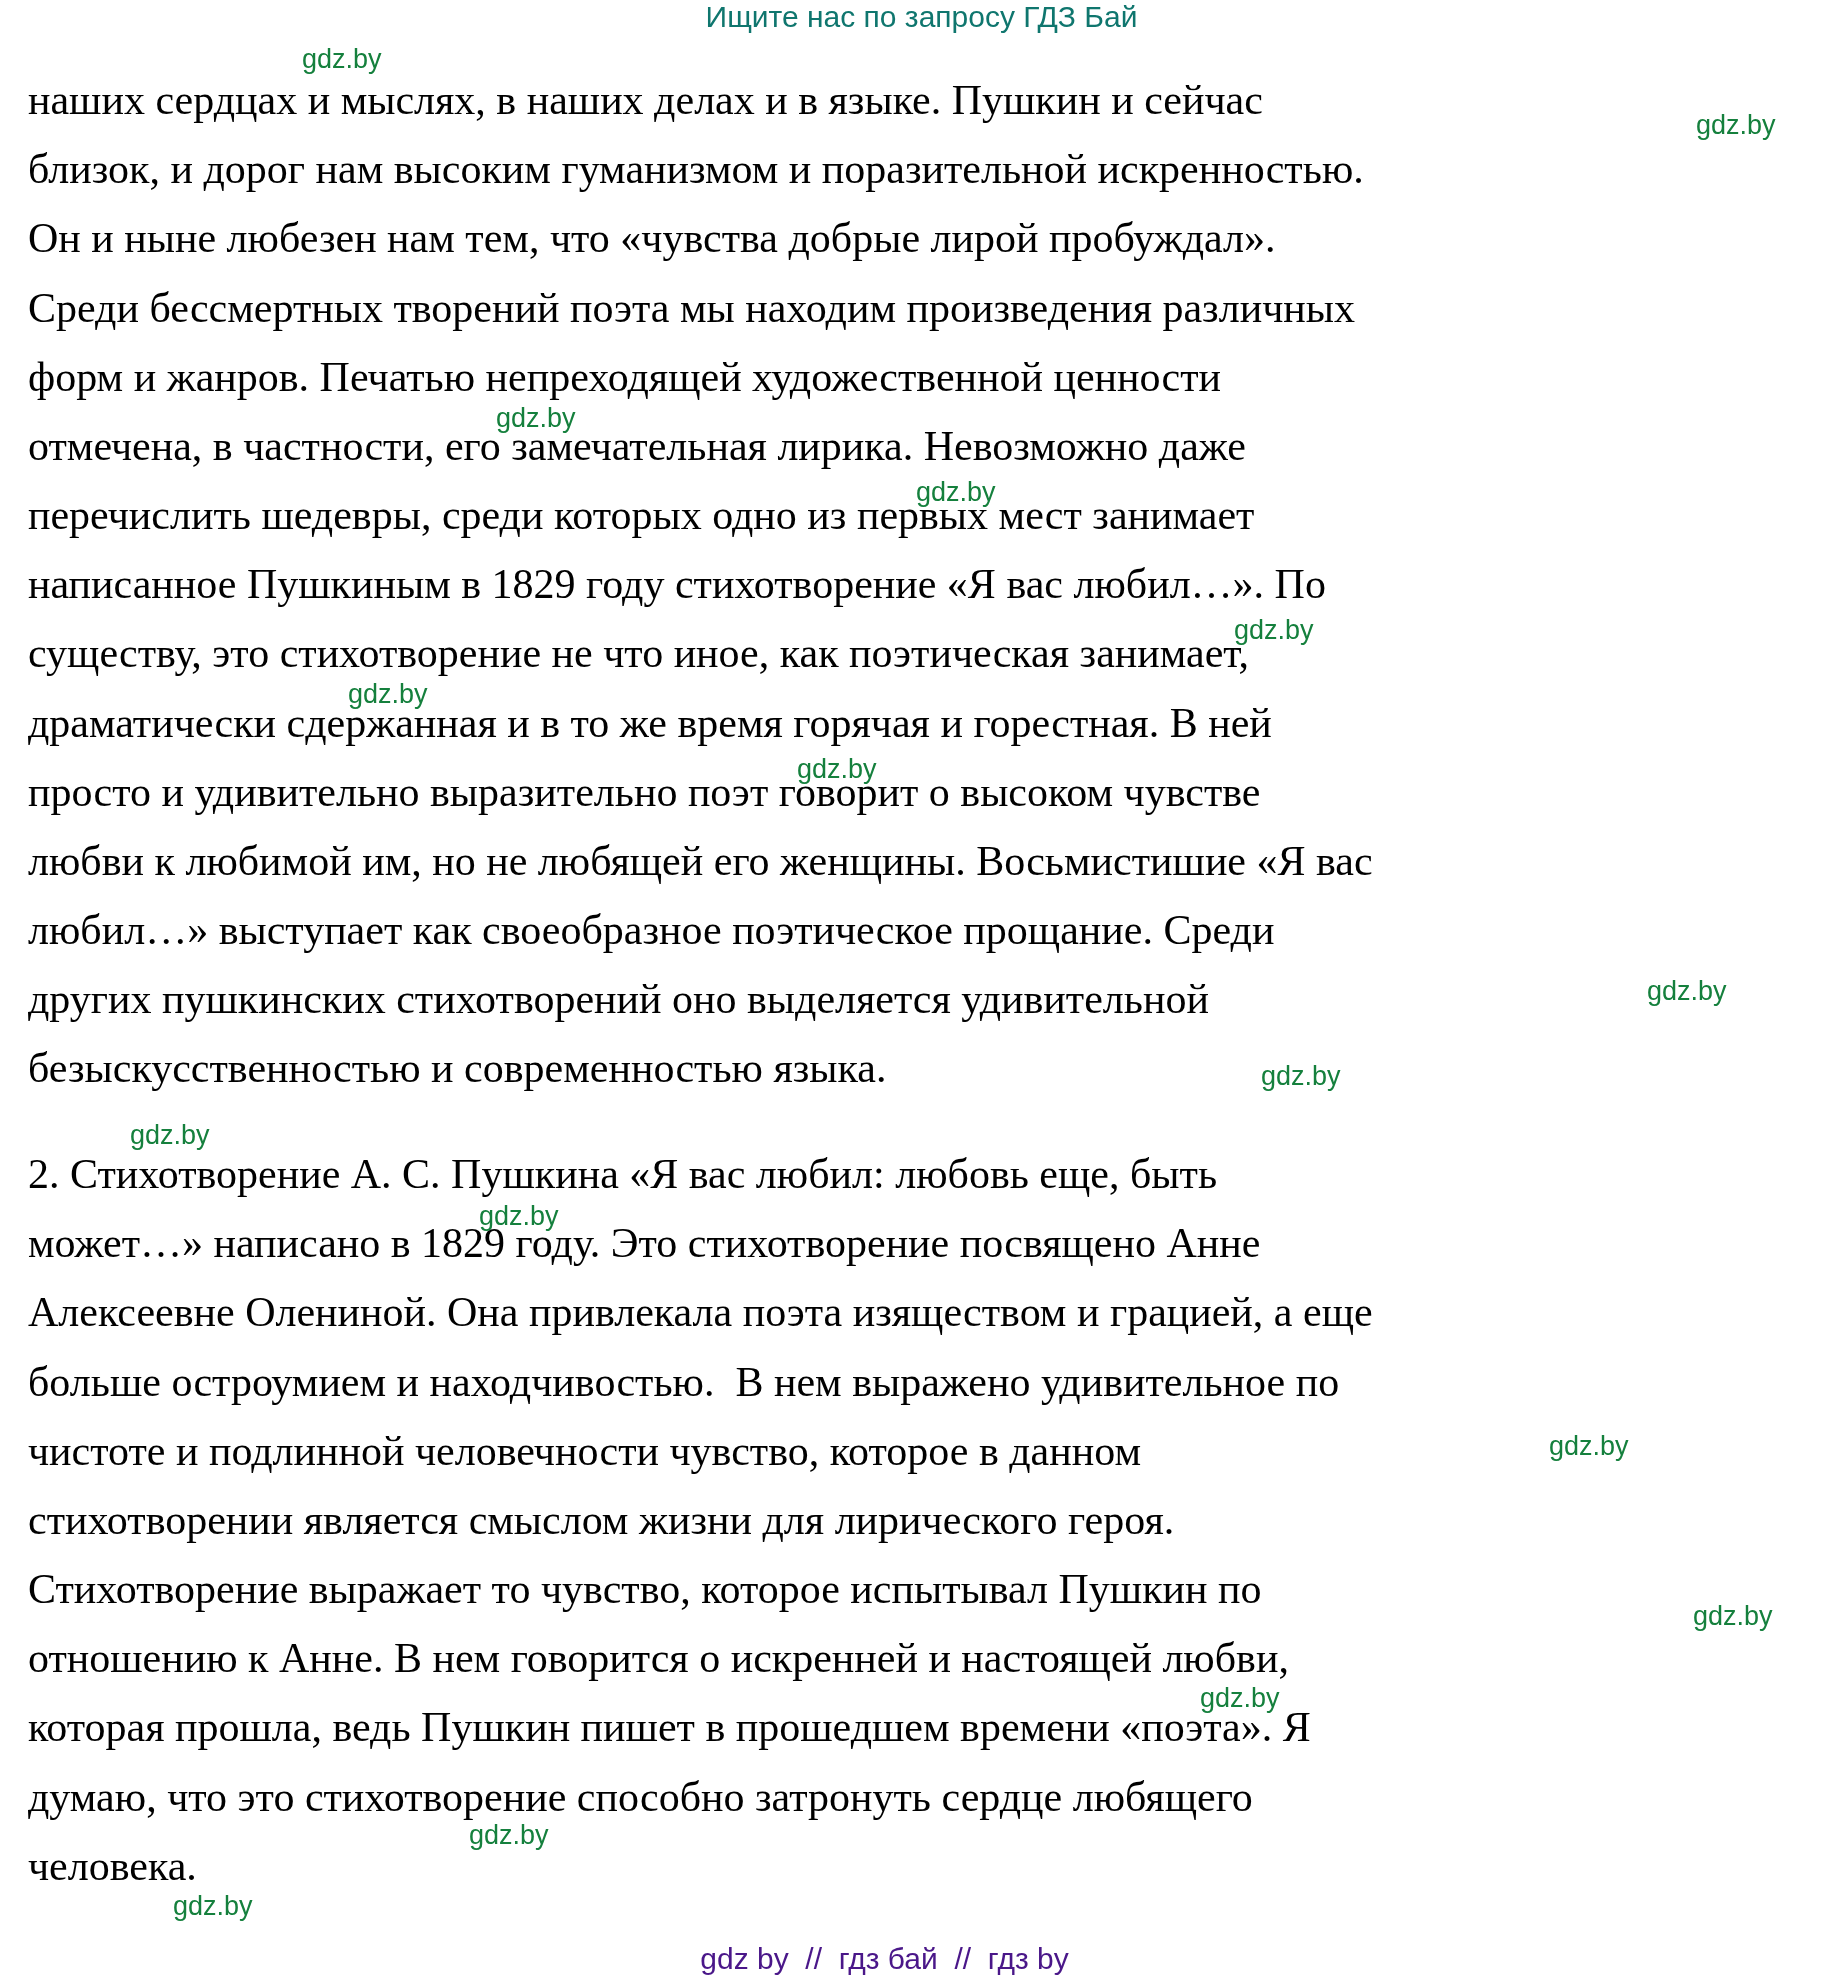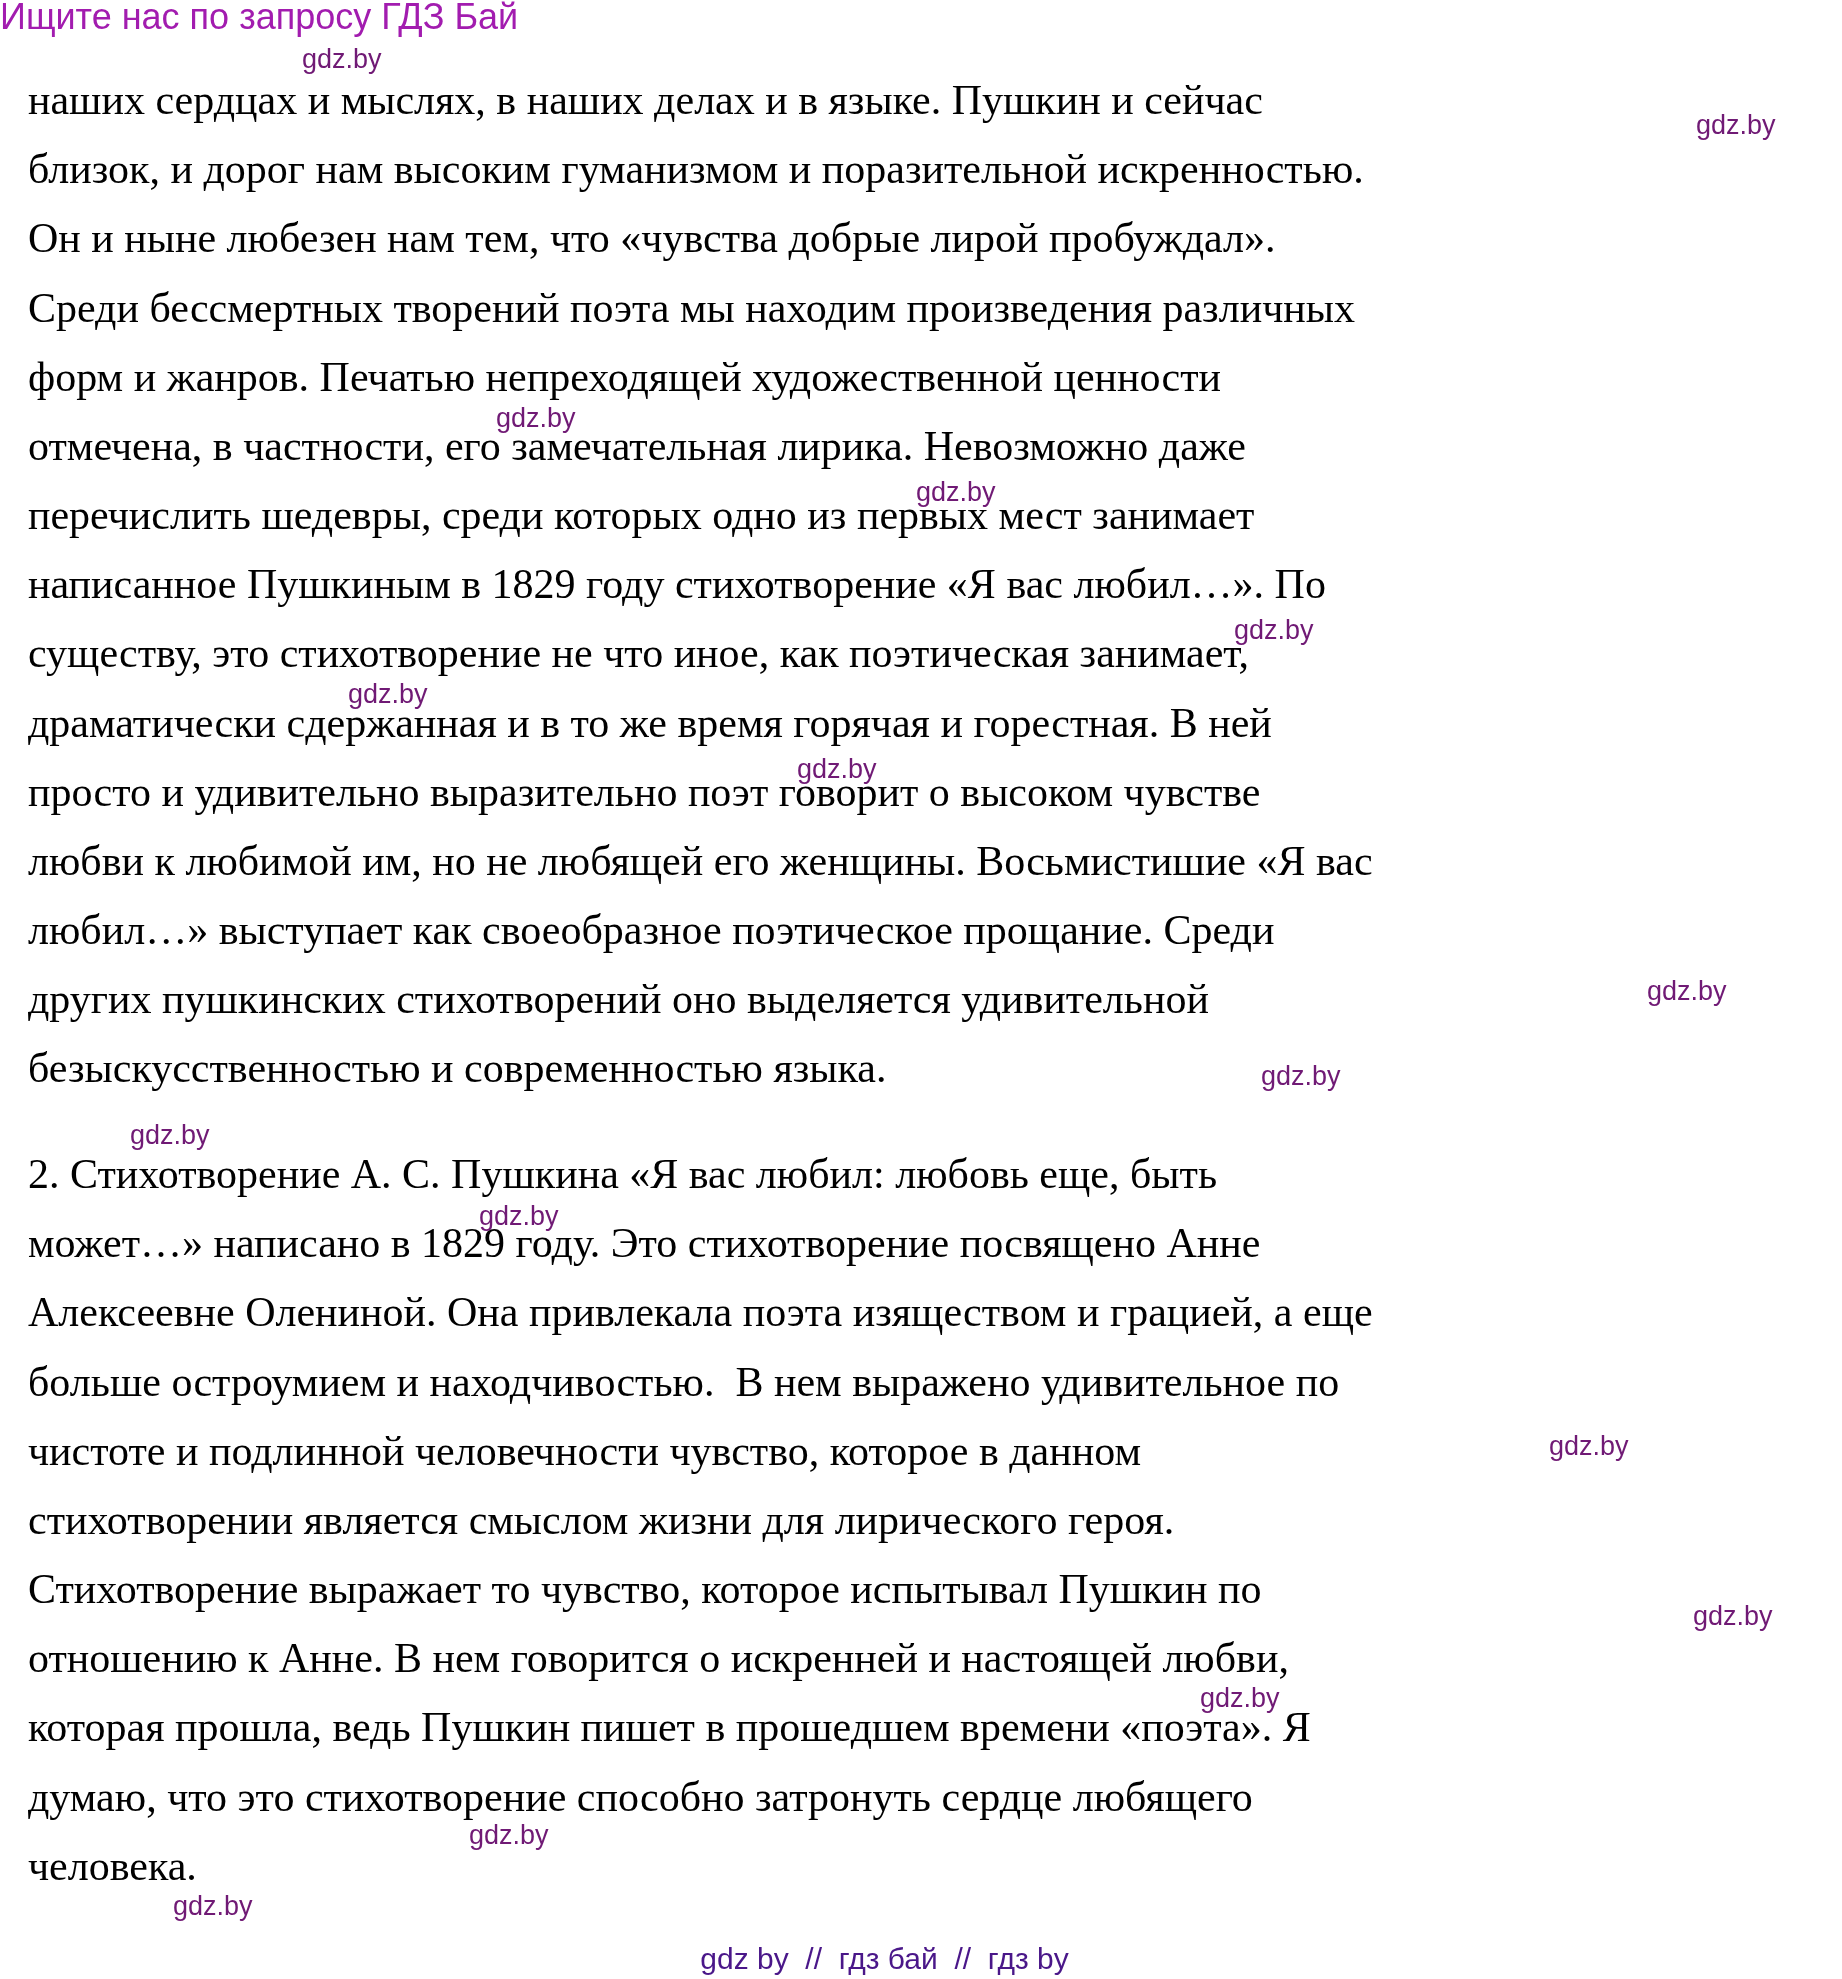--- a/index.html
+++ b/index.html
@@ -1,35 +1,35 @@
 <!DOCTYPE html>
 <html><head>
 <meta charset="utf-8">
 <style>
   html, body { margin: 0; padding: 0; background: #ffffff; }
   body { width: 1843px; height: 1980px; position: relative; overflow: hidden; }
   .header-banner {
-    position: absolute; left: 0; top: 0; width: 1843px; 
-    font-family: "Liberation Sans", sans-serif; font-size: 36px; line-height: 33px;
-    color: #a21caf;
+    position: absolute; left: 0; top: 0; width: 1843px; text-align: center;
+    font-family: "Liberation Sans", sans-serif; font-size: 30px; line-height: 33px;
+    color: #0f766e;
   }
   .footer-banner {
     position: absolute; left: 0; top: 1941px; width: 1769px; text-align: center;
     font-family: "Liberation Sans", sans-serif; font-size: 30px; line-height: 35px;
     color: #4a1789; white-space: pre;
   }
   .line {
     position: absolute; left: 28px;
     font-family: "Liberation Serif", serif; font-size: 42px; line-height: 55px;
     color: #000000; white-space: pre;
   }
   .wm {
     position: absolute;
     font-family: "Liberation Sans", sans-serif; font-size: 27px; line-height: 27px;
-    color: #701a75; white-space: pre;
+    color: #15803d; white-space: pre;
   }
 </style>
 </head>
 <body>
 
 <div class="header-banner">Ищите нас по запросу ГДЗ Бай</div>
 
 <div>
   <div>
     <div class="line" style="top:73px">наших сердцах и мыслях, в наших делах и в языке. Пушкин и сейчас</div>

